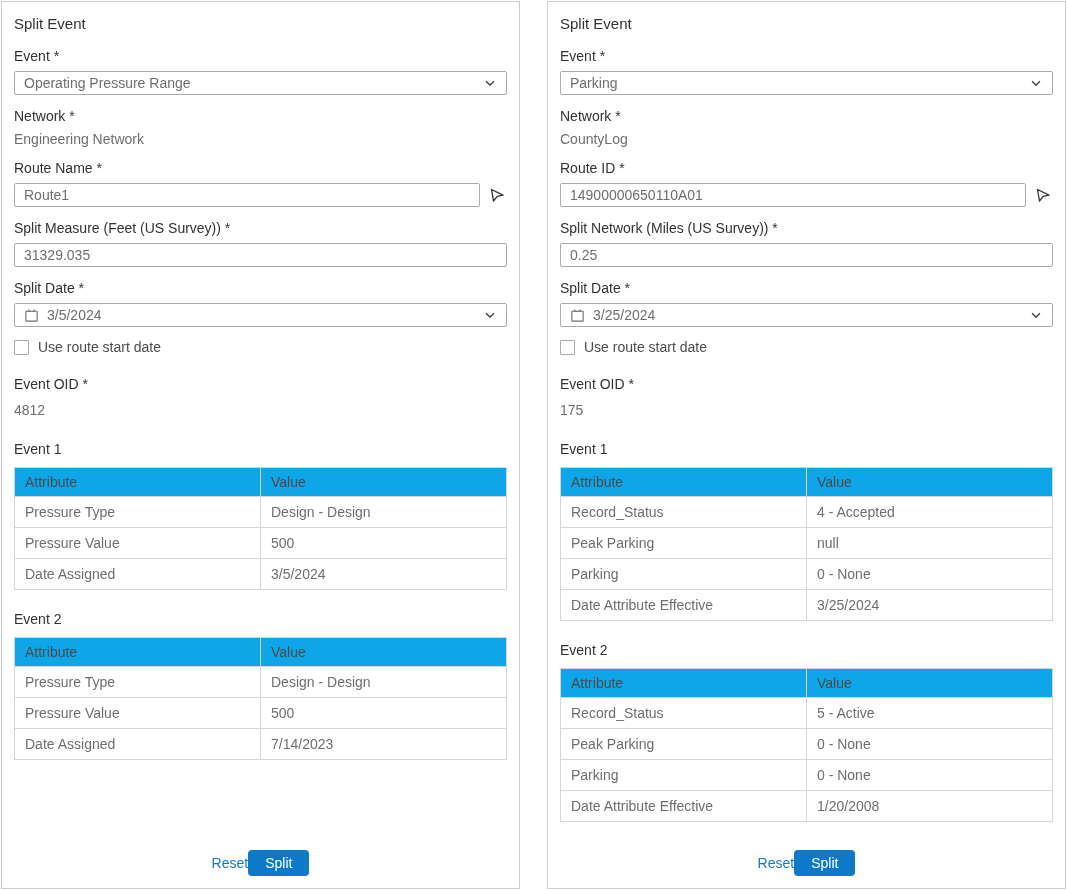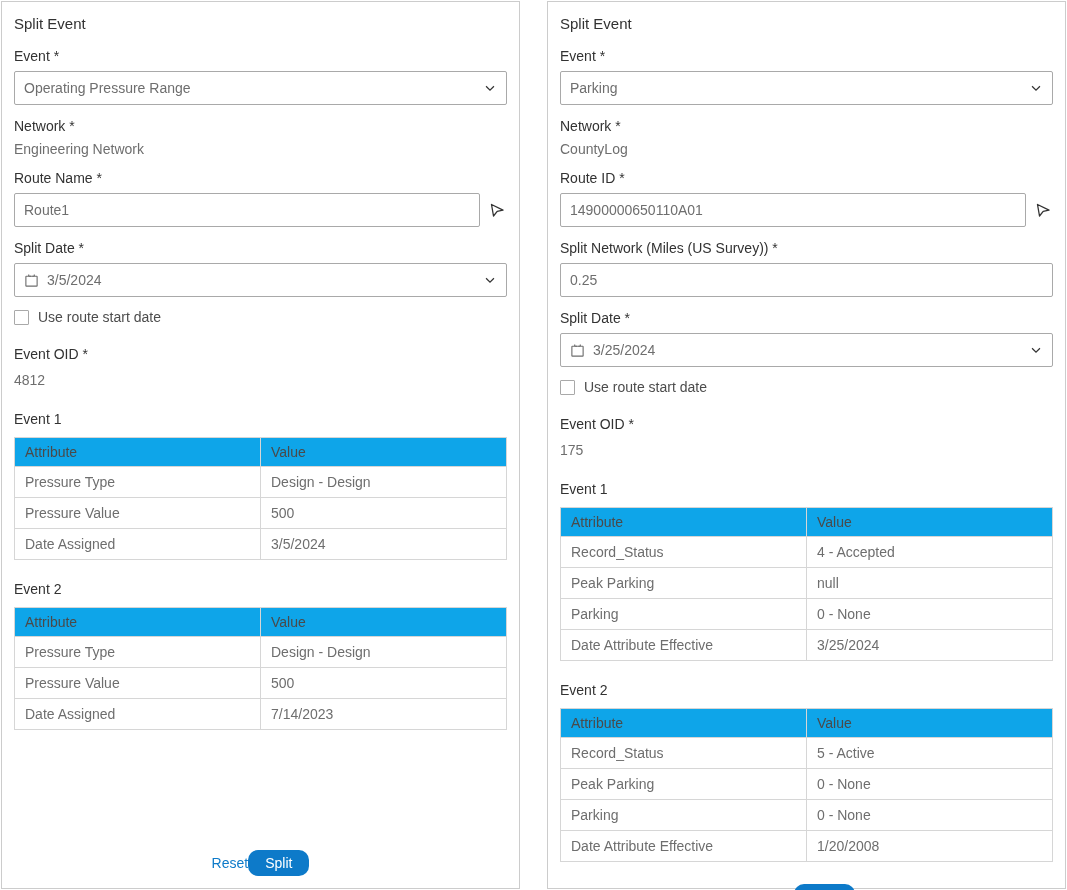--- a/index.html
+++ b/index.html
@@ -33,21 +33,21 @@
     font-size: 14px;
     color: #323232;
     margin-bottom: 7px;
   }
   .readonly-value {
     font-size: 14px;
     color: #6e6e6e;
   }
   .select-box, .text-input, .date-box {
     width: 100%;
-    height: 34px;
+    height: 24px;
     border: 1px solid #a9a9a9;
     border-radius: 2px;
     background: #ffffff;
     display: flex;
     align-items: center;
     padding: 0 9px;
     font-size: 14px;
     color: #6e6e6e;
     font-family: "Liberation Sans", sans-serif;
     cursor: pointer;
@@ -115,21 +115,21 @@
   .reset-link {
     font-size: 14px;
     color: #0d7ac9;
     text-decoration: none;
     cursor: pointer;
   }
   .split-btn {
     background: #0d7ac9;
     color: #ffffff;
     border: none;
-    border-radius: 10px;
+    border-radius: 4px;
     font-size: 14px;
     font-family: "Liberation Sans", sans-serif;
     padding: 5px 17px;
     cursor: pointer;
   }
 </style>
 </head>
 <body>
 
 <div class="wrap">
@@ -159,20 +159,24 @@
       <div class="input-row">
         <input class="text-input" type="text" value="Route1" style="">
         <button class="tool-icon-btn">
           <svg width="16" height="16" viewBox="0 0 16 16" fill="none" stroke="currentColor" stroke-width="1.3" stroke-linejoin="round">
               <path d="M2.5 2.5 L14 8.2 L8.2 9.4 L4.5 14 Z"></path>
             </svg>
         </button>
       </div>
     </div>
 
+    <div class="field">
+      <div class="field-label">Split Measure (Feet (US Survey)) *</div>
+      <input class="text-input" type="text" value="31329.035" style="">
+    </div>
 
     <div class="field" style="margin-bottom:10px;">
       <div class="field-label">Split Date *</div>
       <div class="date-box">
         <span class="cal">
           <svg width="15" height="15" viewBox="0 0 16 16" fill="none" stroke="currentColor" stroke-width="1.2">
               <rect x="2" y="3.5" width="12" height="10.5" rx="0.5"></rect>
               <path d="M5 1.5v3M11 1.5v3M5.5 3.5h5" stroke-dasharray="2 1.5"></path>
             </svg>
         </span>

